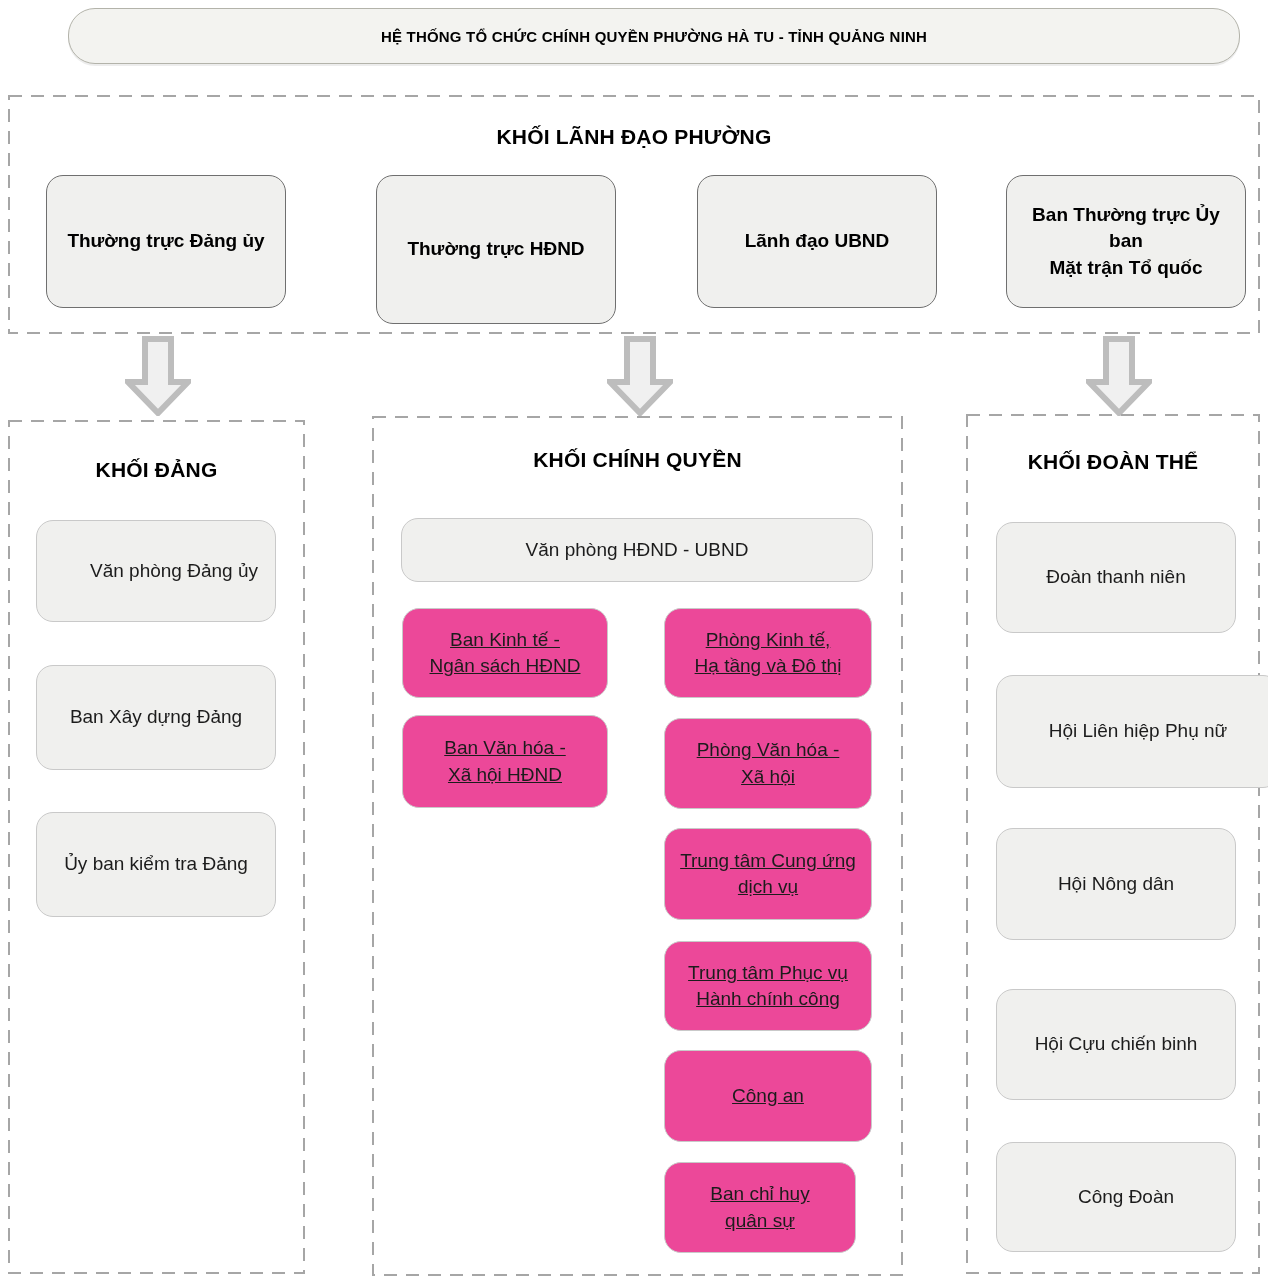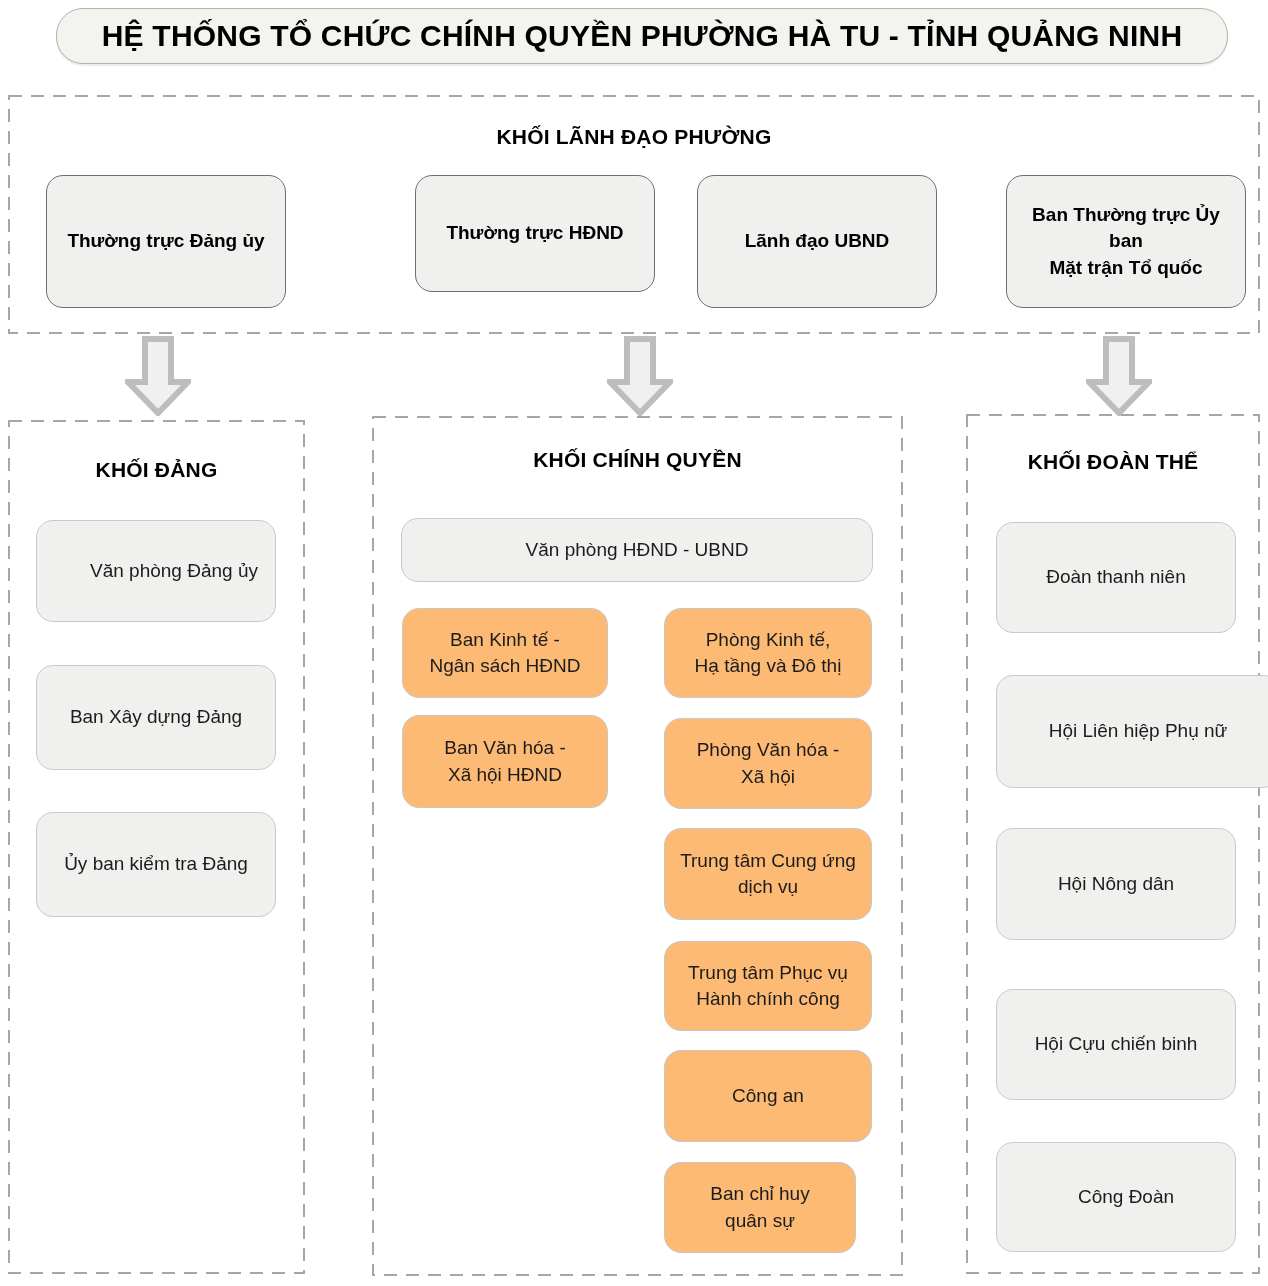--- a/index.html
+++ b/index.html
@@ -3,61 +3,61 @@
 <meta charset="utf-8">
 <style>
   html,body{margin:0;padding:0;background:#ffffff;}
   .canvas{
     position:relative;width:1268px;height:1286px;
     font-family:"Liberation Sans","DejaVu Sans",sans-serif;
     color:#111;overflow:hidden;background:#ffffff;
   }
   
   .banner{
-    position:absolute;left:56px;top:8px;width:1170px;height:54px;
+    position:absolute;left:68px;top:8px;width:1170px;height:54px;
     background:#f3f3f0;border:1px solid #b3b3aa;border-radius:27px;
     box-shadow:0 2px 0 rgba(0,0,0,.07);
     display:flex;align-items:center;justify-content:center;
-    font-weight:700;font-size:30px;letter-spacing:.2px;color:#000;
+    font-weight:700;font-size:15px;letter-spacing:.2px;color:#000;
   }
   
   .section{position:absolute;}
   .dash-rect{position:absolute;left:0;top:0;pointer-events:none;}
   .section-header{
     position:absolute;left:0;right:0;text-align:center;
     font-weight:700;font-size:21px;color:#000;letter-spacing:.2px;
   }
   
   .box{
     position:absolute;display:flex;align-items:center;justify-content:center;
     text-align:center;white-space:pre-line;line-height:1.38;
     font-size:19px;color:#1c1c1c;box-sizing:border-box;padding:4px 8px;border-radius:17px;
   }
   .box.lead{
     background:#f0f0ee;border:1px solid #6f6f6f;
     font-weight:700;color:#000;
   }
   .box.gray{background:#f0f0ee;border:1px solid #c9c9c9;}
-  .box.white{background:#fdba74;border:1px solid #c9c9c9;}
+  .box.white{background:#ec4899;border:1px solid #c9c9c9;text-decoration:underline;}
   .arrow{position:absolute;width:66px;height:80px;}
 </style>
 </head>
 <body>
 
 <div class="canvas">
 
   <div class="banner">HỆ THỐNG TỔ CHỨC CHÍNH QUYỀN PHƯỜNG HÀ TU - TỈNH QUẢNG NINH</div>
 
   <div class="section" style="left:8px;top:95px;width:1252px;height:239px;">
     <svg class="dash-rect" width="1252" height="239">
       <rect x="1" y="1" width="1250" height="237" fill="none" stroke="#a6a6a6" stroke-width="2" stroke-dasharray="13 9"></rect>
     </svg>
     <div class="section-header" style="top:30px;">KHỐI LÃNH ĐẠO PHƯỜNG</div>
     <div class="box lead" style="left:38px;top:80px;width:240px;height:133px;">Thường trực Đảng ủy</div>
-    <div class="box lead" style="left:368px;top:80px;width:240px;height:117px;margin-left:39px;">Thường trực HĐND</div>
+    <div class="box lead" style="left:368px;top:80px;width:240px;height:149px;">Thường trực HĐND</div>
     <div class="box lead" style="left:689px;top:80px;width:240px;height:133px;">Lãnh đạo UBND</div>
     <div class="box lead" style="left:998px;top:80px;width:240px;height:133px;">Ban Thường trực Ủy ban
 Mặt trận Tổ quốc</div>
   </div>
 
   <svg class="arrow" style="left:125px;top:336px;" viewBox="0 0 66 80">
     <polygon points="20,3 46,3 46,46 63,46 33,77 3,46 20,46" fill="#f0f0f0" stroke="#bdbdbd" stroke-width="6" stroke-linejoin="miter"></polygon>
   </svg>
   <svg class="arrow" style="left:607px;top:336px;" viewBox="0 0 66 80">
     <polygon points="20,3 46,3 46,46 63,46 33,77 3,46 20,46" fill="#f0f0f0" stroke="#bdbdbd" stroke-width="6" stroke-linejoin="miter"></polygon>

